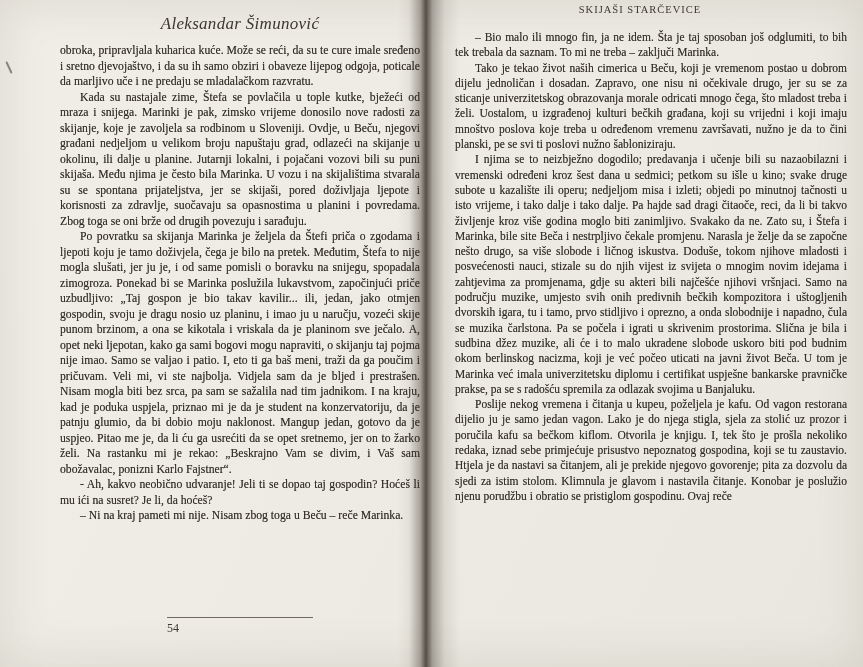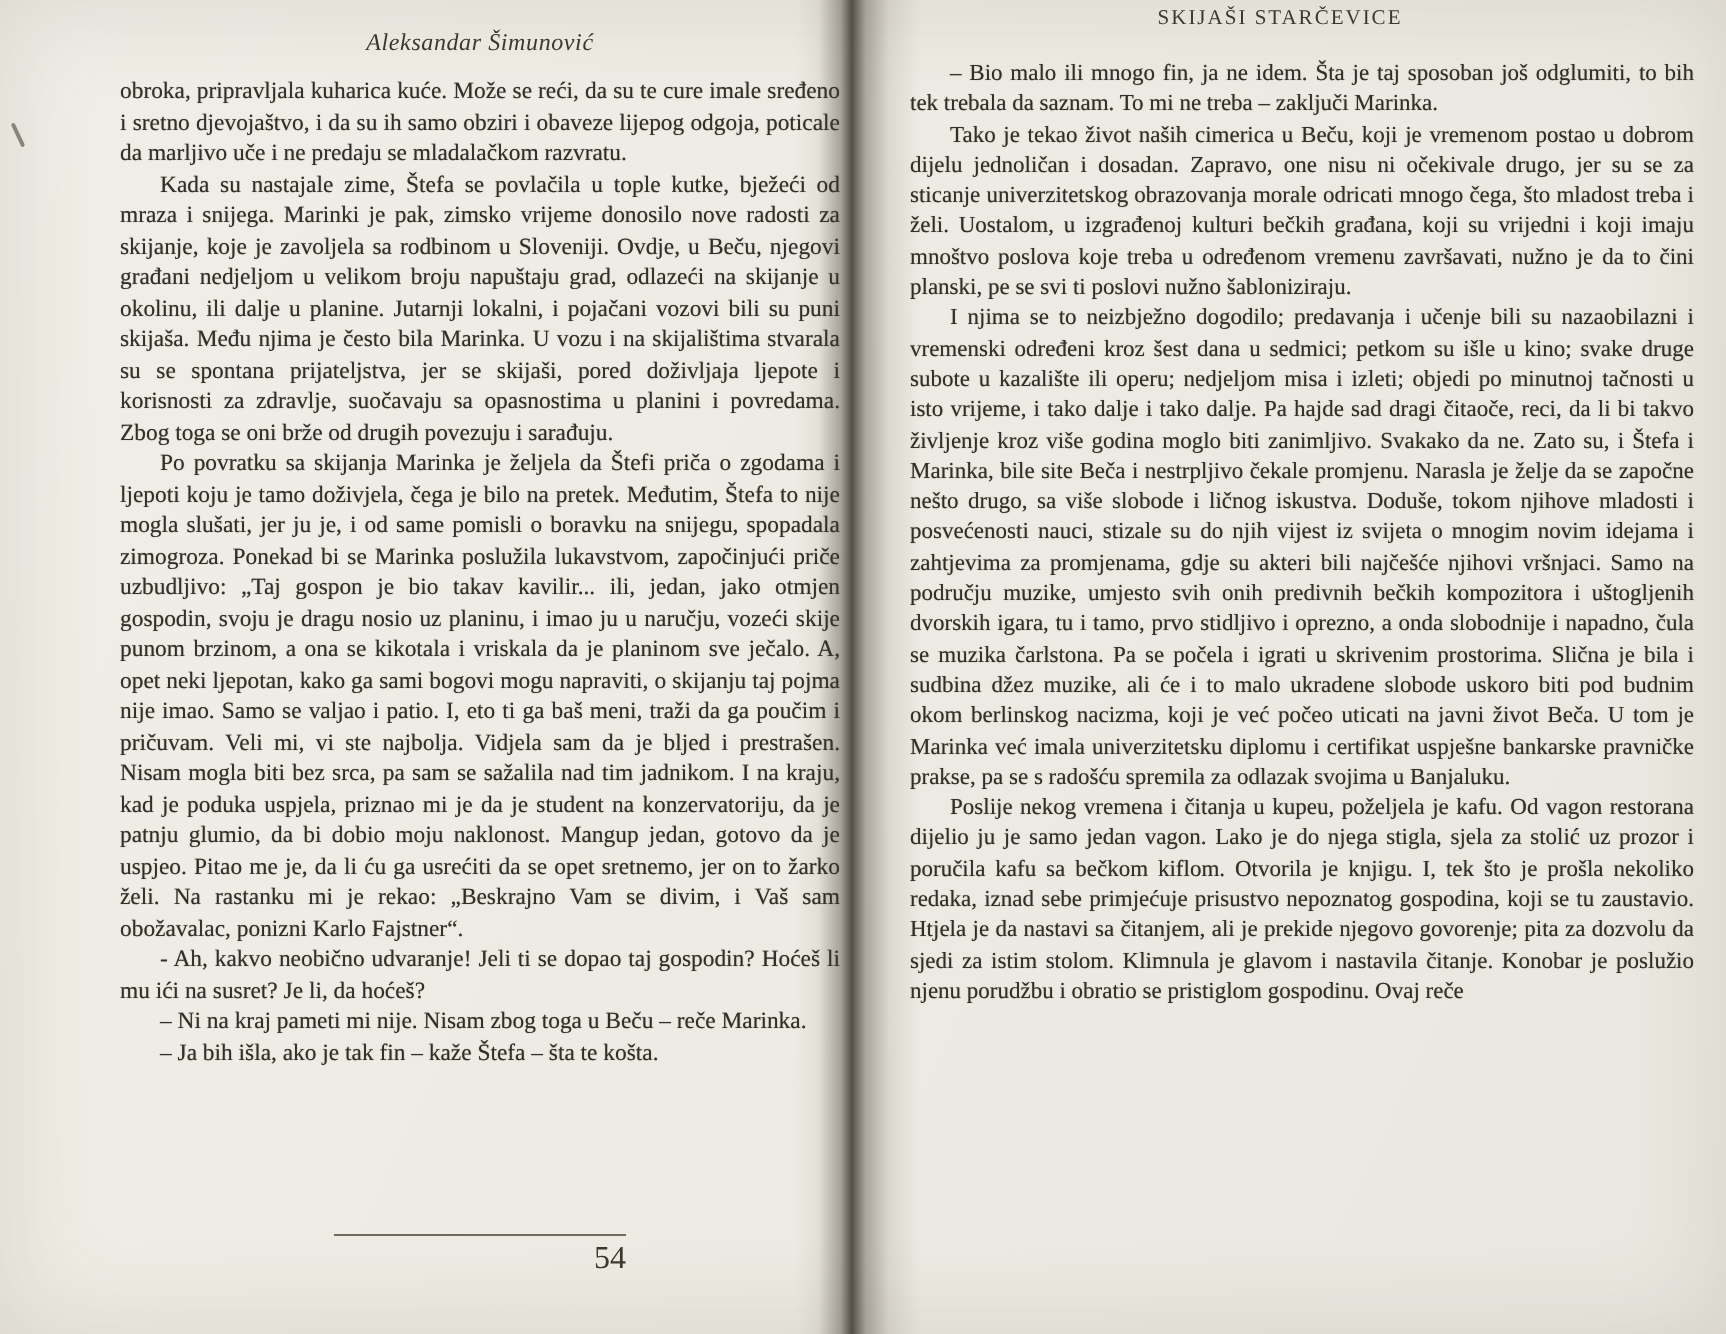--- a/index.html
+++ b/index.html
@@ -28,21 +28,21 @@
     position:absolute; left:8px; top:61px; width:2px; height:13px;
     background:#8a857c; transform:rotate(-25deg); border-radius:1px;
   }
   .page { position:absolute; top:14px; }
   .page--left  { left:60px;  width:360px; }
   .page--right { left:455px; width:392px; top:4px; }
   .running-head {
     text-align:center; color:#3c372f; white-space:nowrap;
   }
   .running-head--author {
-    font-style:italic; font-size:12px; letter-spacing:0.3px; margin-bottom:9px;
+    font-style:italic; font-size:17px; letter-spacing:0.3px; margin-bottom:9px;
   }
   .running-head--chapter {
     font-size:10.5px; letter-spacing:1px; margin-bottom:15px;
     transform:translateX(-11px);
   }
   .page-body {
     text-align:justify;
     text-shadow: 0 0 0.5px rgba(51,47,40,0.55);
     overflow:hidden;
   }
@@ -50,41 +50,40 @@
   .page--right .page-body { font-size:11.5px; line-height:15.3px; height:566px; }
   .page-body p.para { margin:0; }
   .page-body p.para.indent { text-indent:20px; }
   .footer { position:absolute; }
   .footer--left  { left:60px;  width:360px; top:617px; }
   .footer--right { left:455px; width:392px; top:620px; }
   .footer .rule { width:146px; height:0; border-top:1px solid #6f695e; }
   .footer--left  .rule { margin:0 auto; }
   .footer--right .rule { margin-left:100px; }
   .footer .pagenum {
-    font-size:16px; padding-top:3px; color:#3c372f; width:146px; text-align:right;
+    font-size:12px; padding-top:3px; color:#3c372f; width:146px; text-align:left;
   }
   .footer--left  .pagenum { margin:0 auto; }
   .footer--right .pagenum { margin-left:100px; }
 </style>
 </head>
 <body>
 
 <div class="scan">
 
   <div class="pen-mark"></div>
 
   <div class="page page--left">
     <div class="running-head running-head--author">Aleksandar Šimunović</div>
     <div class="page-body">
         <p class="para">obroka, pripravljala kuharica kuće. Može se reći, da su te cure imale sređeno i sretno djevojaštvo, i da su ih samo obziri i obaveze lijepog odgoja, poticale da marljivo uče i ne predaju se mladalačkom razvratu.</p>
         <p class="para indent">Kada su nastajale zime, Štefa se povlačila u tople kutke, bježeći od mraza i snijega. Marinki je pak, zimsko vrijeme donosilo nove radosti za skijanje, koje je zavoljela sa rodbinom u Sloveniji. Ovdje, u Beču, njegovi građani nedjeljom u velikom broju napuštaju grad, odlazeći na skijanje u okolinu, ili dalje u planine. Jutarnji lokalni, i pojačani vozovi bili su puni skijaša. Među njima je često bila Marinka. U vozu i na skijalištima stvarala su se spontana prijateljstva, jer se skijaši, pored doživljaja ljepote i korisnosti za zdravlje, suočavaju sa opasnostima u planini i povredama. Zbog toga se oni brže od drugih povezuju i sarađuju.</p>
         <p class="para indent">Po povratku sa skijanja Marinka je željela da Štefi priča o zgodama i ljepoti koju je tamo doživjela, čega je bilo na pretek. Međutim, Štefa to nije mogla slušati, jer ju je, i od same pomisli o boravku na snijegu, spopadala zimogroza. Ponekad bi se Marinka poslužila lukavstvom, započinjući priče uzbudljivo: „Taj gospon je bio takav kavilir... ili, jedan, jako otmjen gospodin, svoju je dragu nosio uz planinu, i imao ju u naručju, vozeći skije punom brzinom, a ona se kikotala i vriskala da je planinom sve ječalo. A, opet neki ljepotan, kako ga sami bogovi mogu napraviti, o skijanju taj pojma nije imao. Samo se valjao i patio. I, eto ti ga baš meni, traži da ga poučim i pričuvam. Veli mi, vi ste najbolja. Vidjela sam da je bljed i prestrašen. Nisam mogla biti bez srca, pa sam se sažalila nad tim jadnikom. I na kraju, kad je poduka uspjela, priznao mi je da je student na konzervatoriju, da je patnju glumio, da bi dobio moju naklonost. Mangup jedan, gotovo da je uspjeo. Pitao me je, da li ću ga usrećiti da se opet sretnemo, jer on to žarko želi. Na rastanku mi je rekao: „Beskrajno Vam se divim, i Vaš sam obožavalac, ponizni Karlo Fajstner“.</p>
         <p class="para indent">- Ah, kakvo neobično udvaranje! Jeli ti se dopao taj gospodin? Hoćeš li mu ići na susret? Je li, da hoćeš?</p>
         <p class="para indent">– Ni na kraj pameti mi nije. Nisam zbog toga u Beču – reče Marinka.</p>
-        <p class="para indent">– Ja bih išla, ako je tak fin – kaže Štefa – šta te košta.</p>
       </div>
   </div>
 
   <div class="page page--right">
     <div class="running-head running-head--chapter">SKIJAŠI STARČEVICE</div>
     <div class="page-body">
         <p class="para indent">– Bio malo ili mnogo fin, ja ne idem. Šta je taj sposoban još odglumiti, to bih tek trebala da saznam. To mi ne treba – zaključi Marinka.</p>
         <p class="para indent">Tako je tekao život naših cimerica u Beču, koji je vremenom postao u dobrom dijelu jednoličan i dosadan. Zapravo, one nisu ni očekivale drugo, jer su se za sticanje univerzitetskog obrazovanja morale odricati mnogo čega, što mladost treba i želi. Uostalom, u izgrađenoj kulturi bečkih građana, koji su vrijedni i koji imaju mnoštvo poslova koje treba u određenom vremenu završavati, nužno je da to čini planski, pe se svi ti poslovi nužno šabloniziraju.</p>
         <p class="para indent">I njima se to neizbježno dogodilo; predavanja i učenje bili su nazaobilazni i vremenski određeni kroz šest dana u sedmici; petkom su išle u kino; svake druge subote u kazalište ili operu; nedjeljom misa i izleti; objedi po minutnoj tačnosti u isto vrijeme, i tako dalje i tako dalje. Pa hajde sad dragi čitaoče, reci, da li bi takvo življenje kroz više godina moglo biti zanimljivo. Svakako da ne. Zato su, i Štefa i Marinka, bile site Beča i nestrpljivo čekale promjenu. Narasla je želje da se započne nešto drugo, sa više slobode i ličnog iskustva. Doduše, tokom njihove mladosti i posvećenosti nauci, stizale su do njih vijest iz svijeta o mnogim novim idejama i zahtjevima za promjenama, gdje su akteri bili najčešće njihovi vršnjaci. Samo na području muzike, umjesto svih onih predivnih bečkih kompozitora i uštogljenih dvorskih igara, tu i tamo, prvo stidljivo i oprezno, a onda slobodnije i napadno, čula se muzika čarlstona. Pa se počela i igrati u skrivenim prostorima. Slična je bila i sudbina džez muzike, ali će i to malo ukradene slobode uskoro biti pod budnim okom berlinskog nacizma, koji je već počeo uticati na javni život Beča. U tom je Marinka već imala univerzitetsku diplomu i certifikat uspješne bankarske pravničke prakse, pa se s radošću spremila za odlazak svojima u Banjaluku.</p>
         <p class="para indent">Poslije nekog vremena i čitanja u kupeu, poželjela je kafu. Od vagon restorana dijelio ju je samo jedan vagon. Lako je do njega stigla, sjela za stolić uz prozor i poručila kafu sa bečkom kiflom. Otvorila je knjigu. I, tek što je prošla nekoliko redaka, iznad sebe primjećuje prisustvo nepoznatog gospodina, koji se tu zaustavio. Htjela je da nastavi sa čitanjem, ali je prekide njegovo govorenje; pita za dozvolu da sjedi za istim stolom. Klimnula je glavom i nastavila čitanje. Konobar je poslužio njenu porudžbu i obratio se pristiglom gospodinu. Ovaj reče</p>

